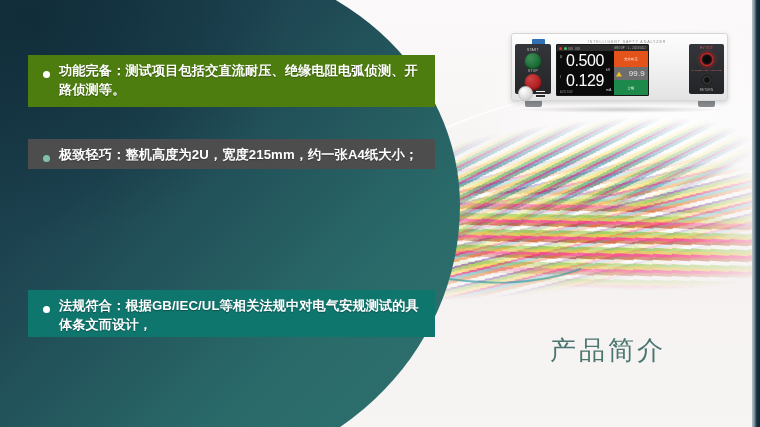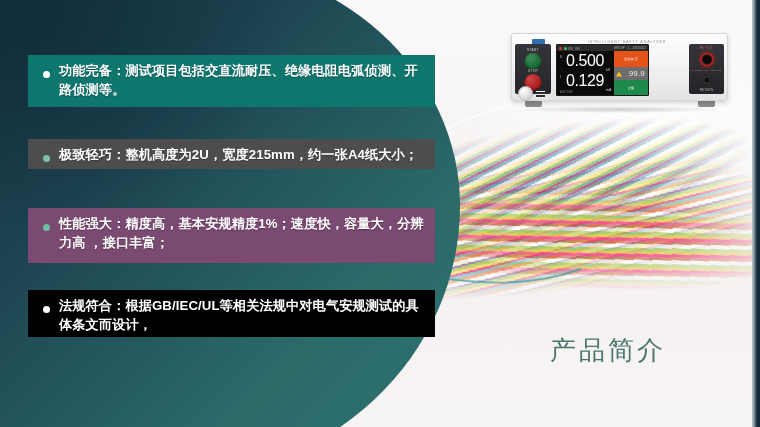--- a/index.html
+++ b/index.html
@@ -172,36 +172,32 @@
     <div class="cband b2"></div>
     <div class="cband b3"></div>
     <div class="arc a1"></div>
     <div class="arc a2"></div>
     <div class="arc a3"></div>
     <div class="arc a4"></div>
   </div>
 
   <div class="teal-panel"></div>
 
-  <div class="box" id="box-features" style="background: #0f766e;">
+  <div class="box" id="box-features" style="background: #4d7c0f;">
     <span class="dot" style="background: rgb(255, 255, 255);"></span>
     <span class="txt">功能完备：测试项目包括交直流耐压、绝缘电阻电弧侦测、开路侦测等。</span>
   </div>
 
   <div class="box" id="box-light" style="background: rgb(77, 77, 77);">
     <span class="dot" style="background: rgb(127, 194, 168);"></span>
     <span class="txt">极致轻巧：整机高度为2U，宽度215mm，约一张A4纸大小；</span>
   </div>
 
-  <div class="box" id="box-perf" style="background: rgb(123, 74, 114);">
-    <span class="dot" style="background: rgb(107, 191, 160);"></span>
-    <span class="txt">性能强大：精度高，基本安规精度1%；速度快，容量大，分辨力高 ，接口丰富；</span>
-  </div>
-
-  <div class="box" id="box-compliance" style="background: #000000;">
+
+  <div class="box" id="box-compliance" style="background: #0f766e;">
     <span class="dot" style="background: rgb(255, 255, 255);"></span>
     <span class="txt">法规符合：根据GB/IEC/UL等相关法规中对电气安规测试的具体条文而设计，</span>
   </div>
 
   <div class="device">
     <div class="dev-shadow"></div>
     <div class="feet">
       <div class="foot l"></div>
       <div class="foot r"></div>
     </div>

